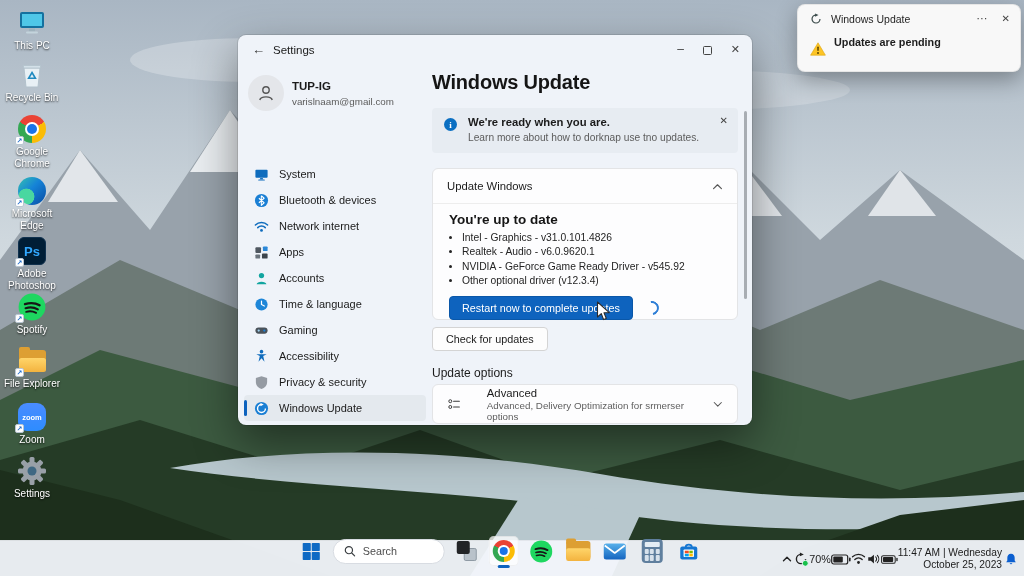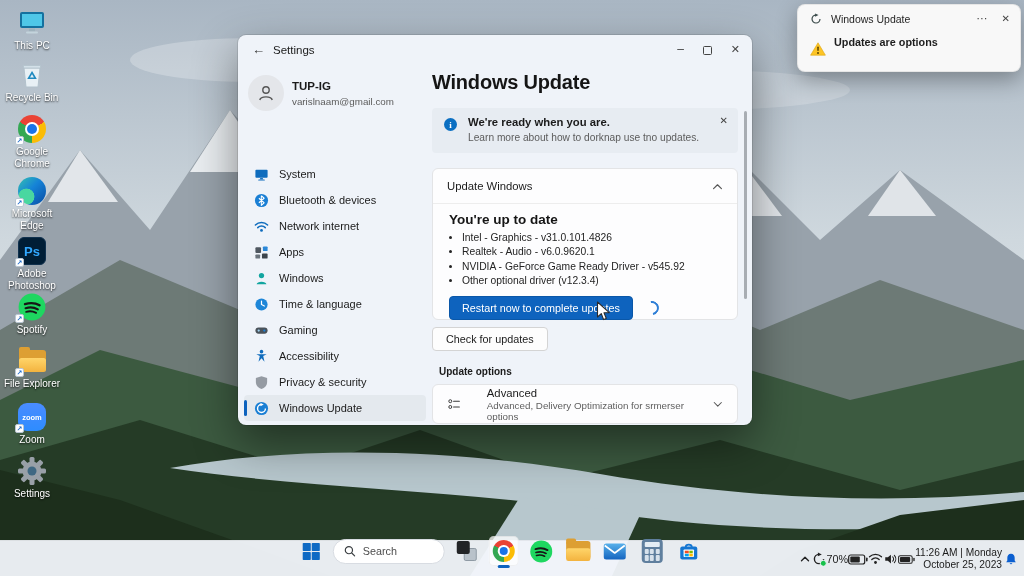--- a/index.html
+++ b/index.html
@@ -74,21 +74,21 @@
   .upd-head { height:35px; display:flex; align-items:center; padding:0 14px; font-size:11.3px; color:#1b1b1b; border-bottom:1px solid #ededed; cursor:pointer; }
   .upd-head svg { margin-left:auto; }
   .upd-body { padding:8px 16px 0; }
   .upd-status { font-size:13.5px; font-weight:bold; color:#151515; margin-bottom:4px; }
   .drivers { list-style:disc; padding-left:13px; }
   .drivers li { font-size:10.3px; line-height:14.4px; color:#242424; }
   .restart-row { display:flex; align-items:center; gap:12px; margin-top:7px; }
   .btn-primary { background:#0e63be; color:#fff; font-size:10.8px; font-family:inherit; border:1px solid #0a57a8; border-radius:4px; padding:5px 12px; cursor:pointer; }
   .spinner { width:14px; height:14px; border-radius:50%; border:2.4px solid transparent; border-top-color:#2f7fd6; border-right-color:#2f7fd6; transform:rotate(35deg); }
   .btn-secondary { position:absolute; left:0; top:292px; background:#fdfdfd; border:1px solid #d4d4d4; border-radius:4px; font-size:10.8px; font-family:inherit; color:#1b1b1b; padding:5px 13px; cursor:pointer; }
-  .opt-head { position:absolute; left:7px; top:331px; font-size:10px; font-weight:bold; color:#1b1b1b; }
+  .opt-head { position:absolute; left:0; top:331px; font-size:12px; font-weight:normal; color:#1b1b1b; }
   .adv-card { top:349px; height:40px; display:flex; align-items:center; padding:0 14px; gap:25px; cursor:pointer; }
   .adv-col { display:flex; flex-direction:column; }
   .adv-title { font-size:11.3px; color:#1b1b1b; }
   .adv-sub { font-size:9.8px; color:#5f5f5f; margin-top:1px; }
   .adv-card svg.chev { margin-left:auto; }
   .win-scroll { position:absolute; right:5px; top:76px; width:3px; height:188px; background:#a8adb3; border-radius:2px; cursor:pointer; }
 
   
   .cursor { position:absolute; left:596px; top:301px; }
 
@@ -255,21 +255,21 @@
       <span class="toast-more">⋯</span>
       <span class="toast-x">✕</span>
     </div>
     <div class="toast-body">
       <svg class="toast-warn" width="16" height="14" viewBox="0 0 16 14">
           <path d="M8 0.8 L15.4 13.2 H0.6 Z" fill="#fdc425" stroke="#dca307" stroke-width="0.6"></path>
           <rect x="7.25" y="4.6" width="1.5" height="4.4" rx="0.75" fill="#5b4400"></rect>
           <circle cx="8" cy="11" r="1" fill="#5b4400"></circle>
         </svg>
       <div class="toast-col">
-        <div class="toast-title">Updates are options</div>
+        <div class="toast-title">Updates are pending</div>
       </div>
     </div>
   </div>
 
   <div class="win">
     <span class="win-back">←</span>
     <span class="win-title">Settings</span>
     <span class="win-min">–</span>
     <span class="win-max"></span>
     <span class="win-close">✕</span>
@@ -315,21 +315,21 @@
             <rect x="1.5" y="10" width="5" height="4.5" rx="1" fill="#6a737c"></rect>
             <rect x="8.5" y="9" width="6" height="5.5" rx="1" fill="#3c444c"></rect>
           </svg>
         <span>Apps</span>
       </div>
       <div class="nav-item">
         <svg width="15" height="15" viewBox="0 0 16 16">
             <circle cx="8" cy="4.8" r="2.8" fill="#12a5a0"></circle>
             <path d="M2.8 14.2 C2.8 10.4 13.2 10.4 13.2 14.2 Z" fill="#12a5a0"></path>
           </svg>
-        <span>Windows</span>
+        <span>Accounts</span>
       </div>
       <div class="nav-item">
         <svg width="15" height="15" viewBox="0 0 16 16">
             <circle cx="8" cy="8" r="6.5" fill="#1e86d8"></circle>
             <path d="M8 4.5 V8 L11 9.6" stroke="#fff" stroke-width="1.3" fill="none" stroke-linecap="round"></path>
           </svg>
         <span>Time &amp; language</span>
       </div>
       <div class="nav-item">
         <svg width="15" height="15" viewBox="0 0 16 16">
@@ -526,21 +526,21 @@
           <path d="M2 6 H5 L8.5 3 V13 L5 10 H2 Z" fill="#222"></path>
           <path d="M10.5 5.5 A3.5 3.5 0 0 1 10.5 10.5" stroke="#222" stroke-width="1.2" fill="none" stroke-linecap="round"></path>
           <path d="M12.4 3.8 A6.2 6.2 0 0 1 12.4 12.2" stroke="#222" stroke-width="1.2" fill="none" stroke-linecap="round"></path>
         </svg>
       <svg width="17" height="11" viewBox="0 0 20 11">
           <rect x="0.7" y="1" width="16" height="9" rx="2" stroke="#222" stroke-width="1.2" fill="none"></rect>
           <rect x="2.3" y="2.6" width="12" height="5.8" rx="1" fill="#222"></rect>
           <rect x="18" y="3.5" width="1.6" height="4" rx="0.8" fill="#222"></rect>
         </svg>
       <div class="tray-clock">
-        <span style="display:block">11:26 AM | Monday</span>
+        <span style="display:block">11:47 AM | Wednesday</span>
         <span style="display:block">October 25, 2023</span>
       </div>
       <span class="trayspace"></span>
       <svg width="14" height="15" viewBox="0 0 16 16">
           <path d="M8 1.5 C5.2 1.5 3.8 3.5 3.8 6 V9.2 L2.5 11.2 H13.5 L12.2 9.2 V6 C12.2 3.5 10.8 1.5 8 1.5 Z" fill="#0b5fd0"></path>
           <path d="M6.4 12.4 A1.7 1.7 0 0 0 9.6 12.4 Z" fill="#0b5fd0"></path>
         </svg>
     </div>
   </div>
 

